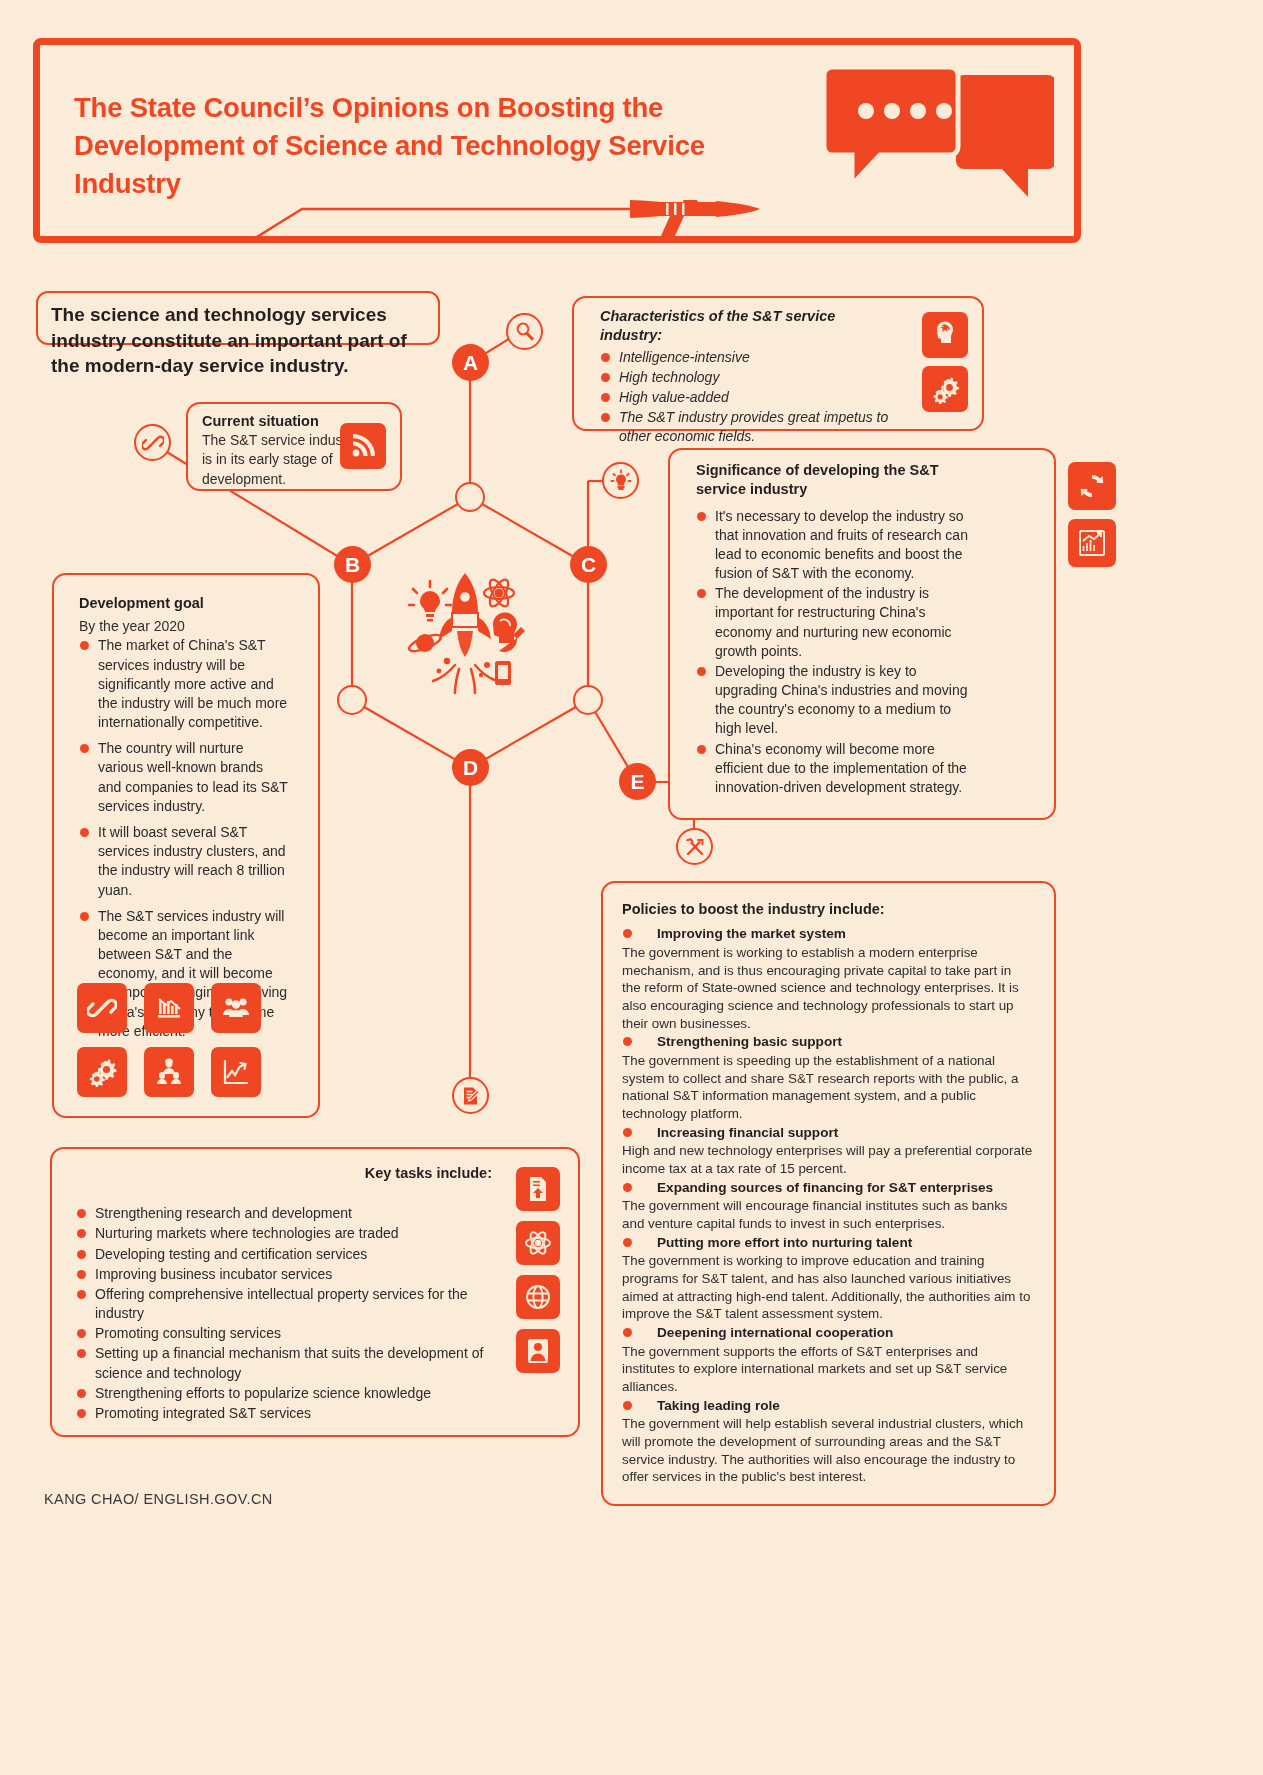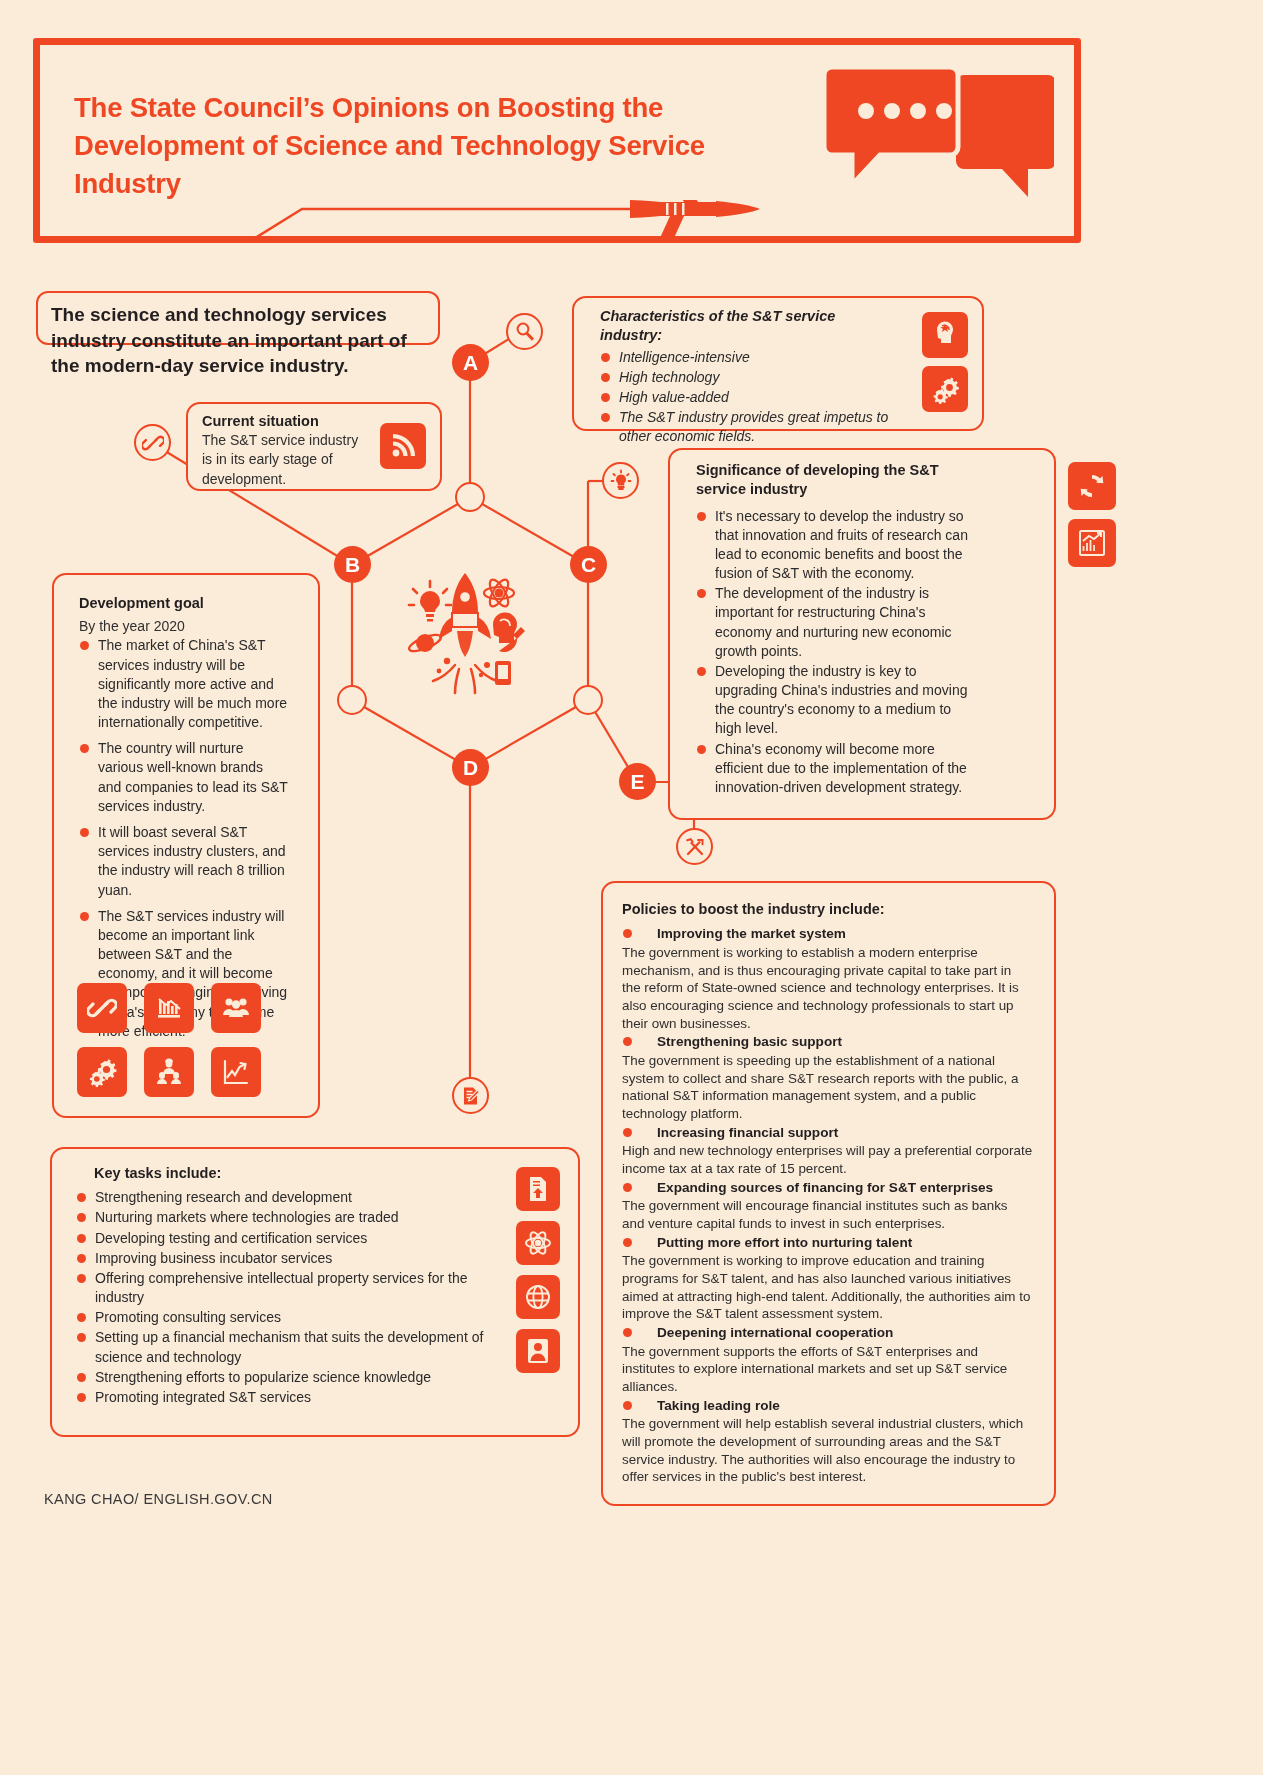--- a/index.html
+++ b/index.html
@@ -7,21 +7,21 @@
   body {
     width:1263px; height:1775px; position:relative;
     font-family:"Liberation Sans", sans-serif;
     color:#2b2b2b; overflow:hidden;
   }
   .abs { position:absolute; }
 
   
   #header {
     left:33px; top:38px; width:1048px; height:205px;
-    border:7px solid #ef4723; border-radius:3px;
+    border:7px solid #ef4723; border-radius:8px;
   }
   #header-title {
     position:absolute; left:34px; top:44px; width:740px;
     color:#ef4723; font-size:27.5px; font-weight:bold; line-height:1.38;
     letter-spacing:-0.2px;
   }
   #header-rule { position:absolute; left:30px; top:155px; width:720px; height:46px; }
   #header-bubbles { position:absolute; right:20px; top:20px; width:230px; height:165px; }
 
   
@@ -36,21 +36,21 @@
   ul.bl > li:before {
     content:""; position:absolute; left:1px; top:5px;
     width:9px; height:9px; border-radius:50%; background:#ef4723;
   }
   ul.bl.sp > li { margin-bottom:7px; }
 
   
   #intro-card { left:36px; top:291px; width:404px; height:54px; border-radius:12px; }
   #intro-card .t { padding:9px 14px 0 13px; font-size:19px; font-weight:bold; line-height:1.35; color:#231f20; }
 
-  #current-card { left:186px; top:402px; width:256px; height:89px; }
+  #current-card { left:186px; top:402px; width:216px; height:89px; }
   #current-card .inner { padding:8px 0 0 14px; width:180px; }
 
   #charac-card { left:572px; top:296px; width:412px; height:135px;font-style:italic; }
   #charac-card .inner { padding:9px 0 0 26px; width:315px; }
 
   #signif-card { left:668px; top:448px; width:388px; height:372px; }
   #signif-card .inner { padding:11px 0 0 26px; width:305px; }
 
   #goal-card { left:52px; top:573px; width:268px; height:545px; }
   #goal-card .inner { padding:19px 0 0 25px; width:236px; }
@@ -427,21 +427,21 @@
       <circle cx="86" cy="110" r="2.2"></circle>
     <path d="M60 100 q-10 12 -22 16" fill="none" stroke="#ef4723" stroke-width="2.4" stroke-linecap="round"></path>
     <path d="M80 100 q10 12 22 16" fill="none" stroke="#ef4723" stroke-width="2.4" stroke-linecap="round"></path>
     <path d="M64 104 q-4 14 -4 24" fill="none" stroke="#ef4723" stroke-width="2.6" stroke-linecap="round"></path>
     <path d="M76 104 q4 14 4 24" fill="none" stroke="#ef4723" stroke-width="2.6" stroke-linecap="round"></path>
   </g>
 </svg>
 
 <div id="tasks-card" class="card abs">
   <div class="inner">
-    <div class="card-title" style="margin-bottom:5px;padding-left:18px;">Key tasks include:</div>
+    <div class="card-title" style="margin-bottom:21px;padding-left:18px;text-align:right;">Key tasks include:</div>
     <ul class="bl">
       <li>Strengthening research and development</li>
       <li>Nurturing markets where technologies are traded</li>
       <li>Developing testing and certification services</li>
       <li>Improving business incubator services</li>
       <li>Offering comprehensive intellectual property services for the industry</li>
       <li>Promoting consulting services</li>
       <li>Setting up a financial mechanism that suits the development of science and technology</li>
       <li>Strengthening efforts to popularize science knowledge</li>
       <li>Promoting integrated S&amp;T services</li>

